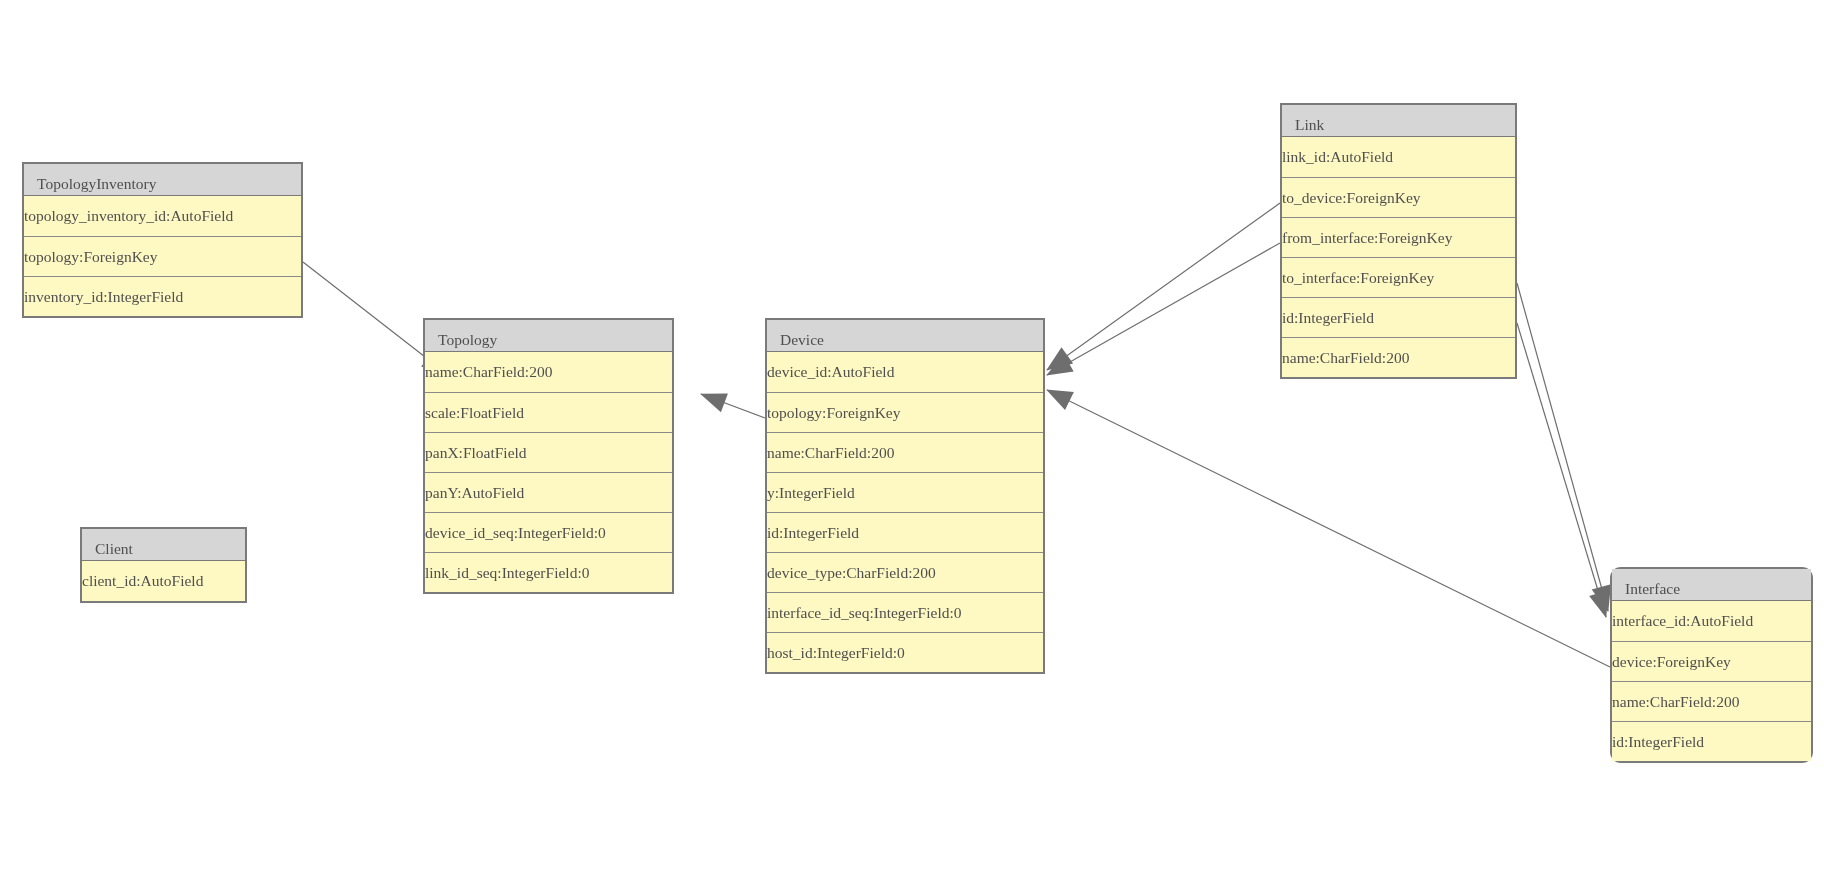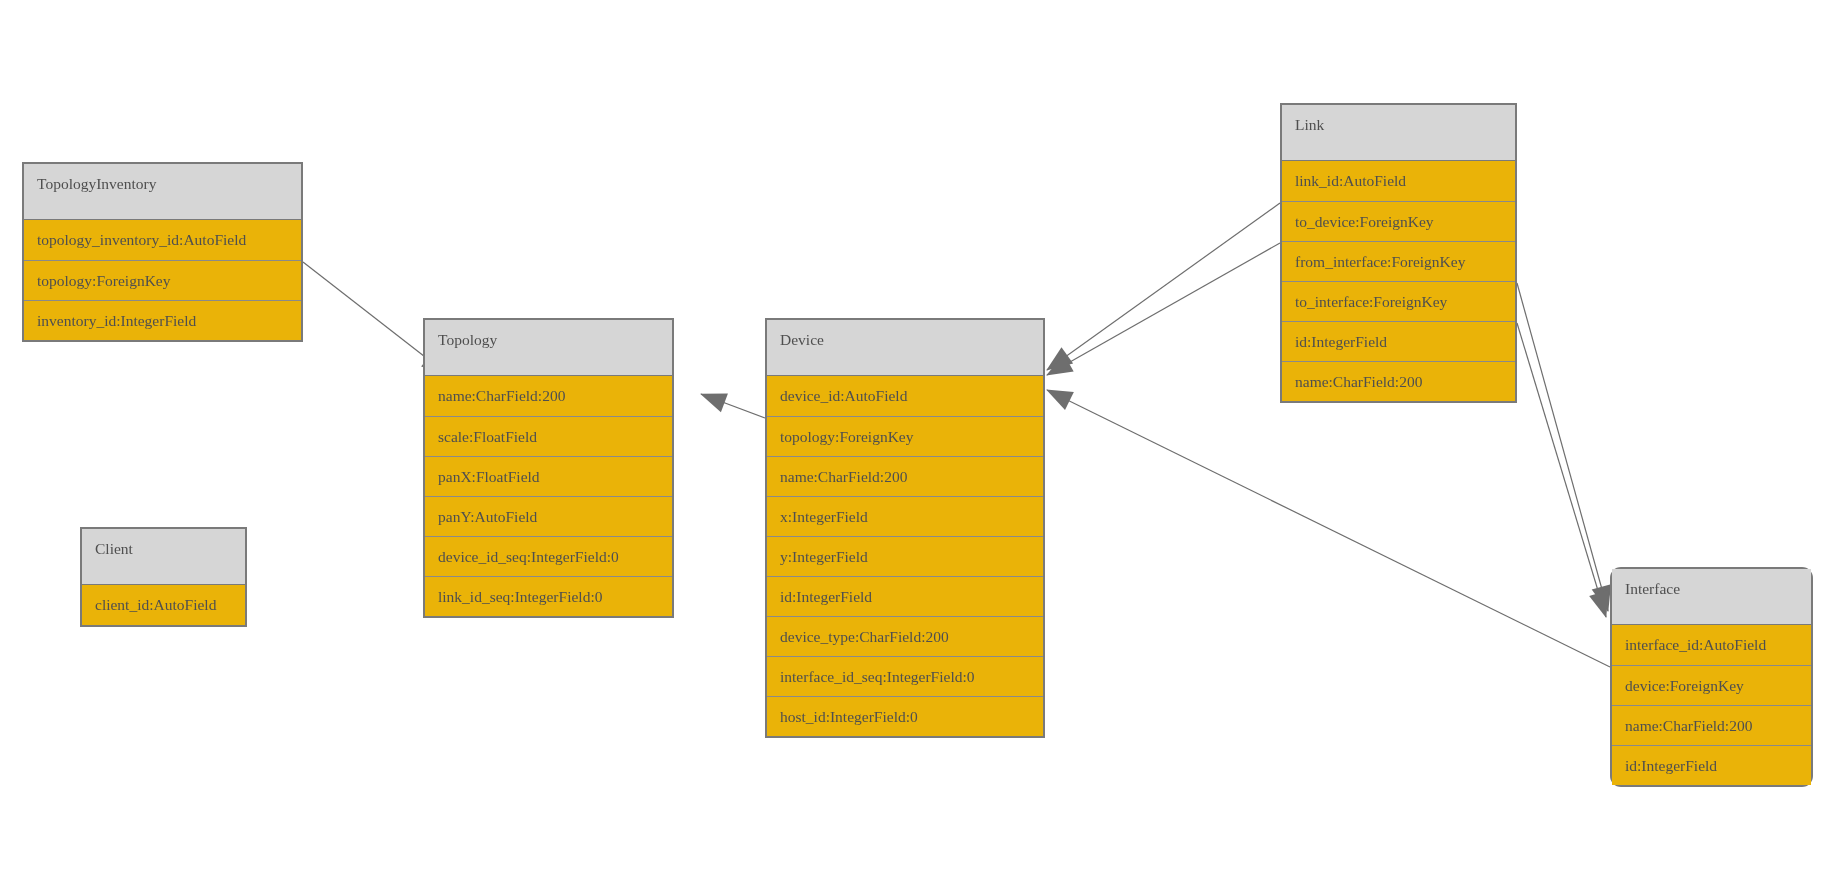--- a/index.html
+++ b/index.html
@@ -25,33 +25,32 @@
   .entity {
     position: absolute;
     background: #ffffff;
     border: 2px solid #7a7a7a;
     box-sizing: border-box;
     color: #4f4f4f;
     font-size: 15.5px;
     white-space: nowrap;
   }
   .entity-header {
-    height: 56px;
+    height: 32px;
     line-height: 40px;
     padding-left: 13px;
     background: #d6d6d6;
     border-bottom: 1px solid #7a7a7a;
     box-sizing: border-box;
     overflow: hidden;
   }
   .entity-row {
     height: 40px;
     line-height: 39px;
-    padding-left: 13px;
-    background: #eab308;
+    background: #fef9c3;
     box-sizing: border-box;
     overflow: hidden;
   }
   .entity-row + .entity-row {
     border-top: 1px solid #8a8a8a;
   }
   .edge-line {
     fill: none;
   }
 </style>
@@ -93,21 +92,20 @@
       </div>
       <div class="entity" style="left: 80px; top: 527px; width: 167px;">
         <div class="entity-header">Client</div>
         <div class="entity-row">client_id:AutoField</div>
       </div>
       <div class="entity" style="left: 765px; top: 318px; width: 280px;">
         <div class="entity-header">Device</div>
         <div class="entity-row">device_id:AutoField</div>
         <div class="entity-row">topology:ForeignKey</div>
         <div class="entity-row">name:CharField:200</div>
-        <div class="entity-row">x:IntegerField</div>
         <div class="entity-row">y:IntegerField</div>
         <div class="entity-row">id:IntegerField</div>
         <div class="entity-row">device_type:CharField:200</div>
         <div class="entity-row">interface_id_seq:IntegerField:0</div>
         <div class="entity-row">host_id:IntegerField:0</div>
       </div>
       <div class="entity" style="left: 1280px; top: 103px; width: 237px;">
         <div class="entity-header">Link</div>
         <div class="entity-row">link_id:AutoField</div>
         <div class="entity-row">to_device:ForeignKey</div>

